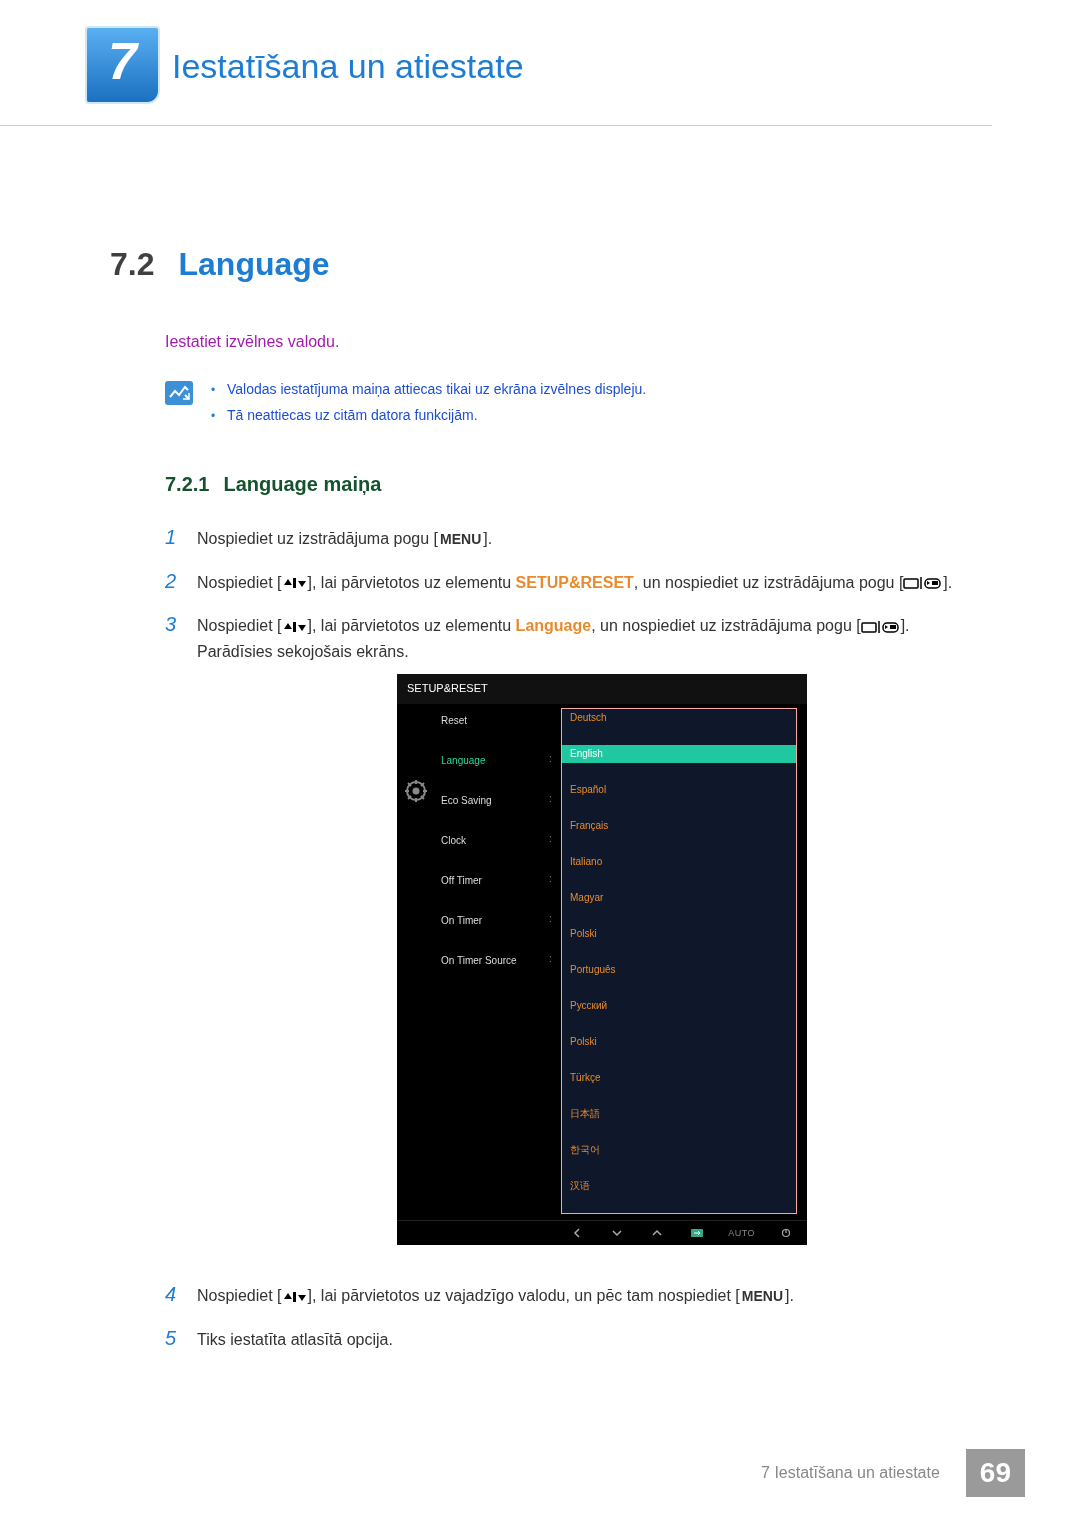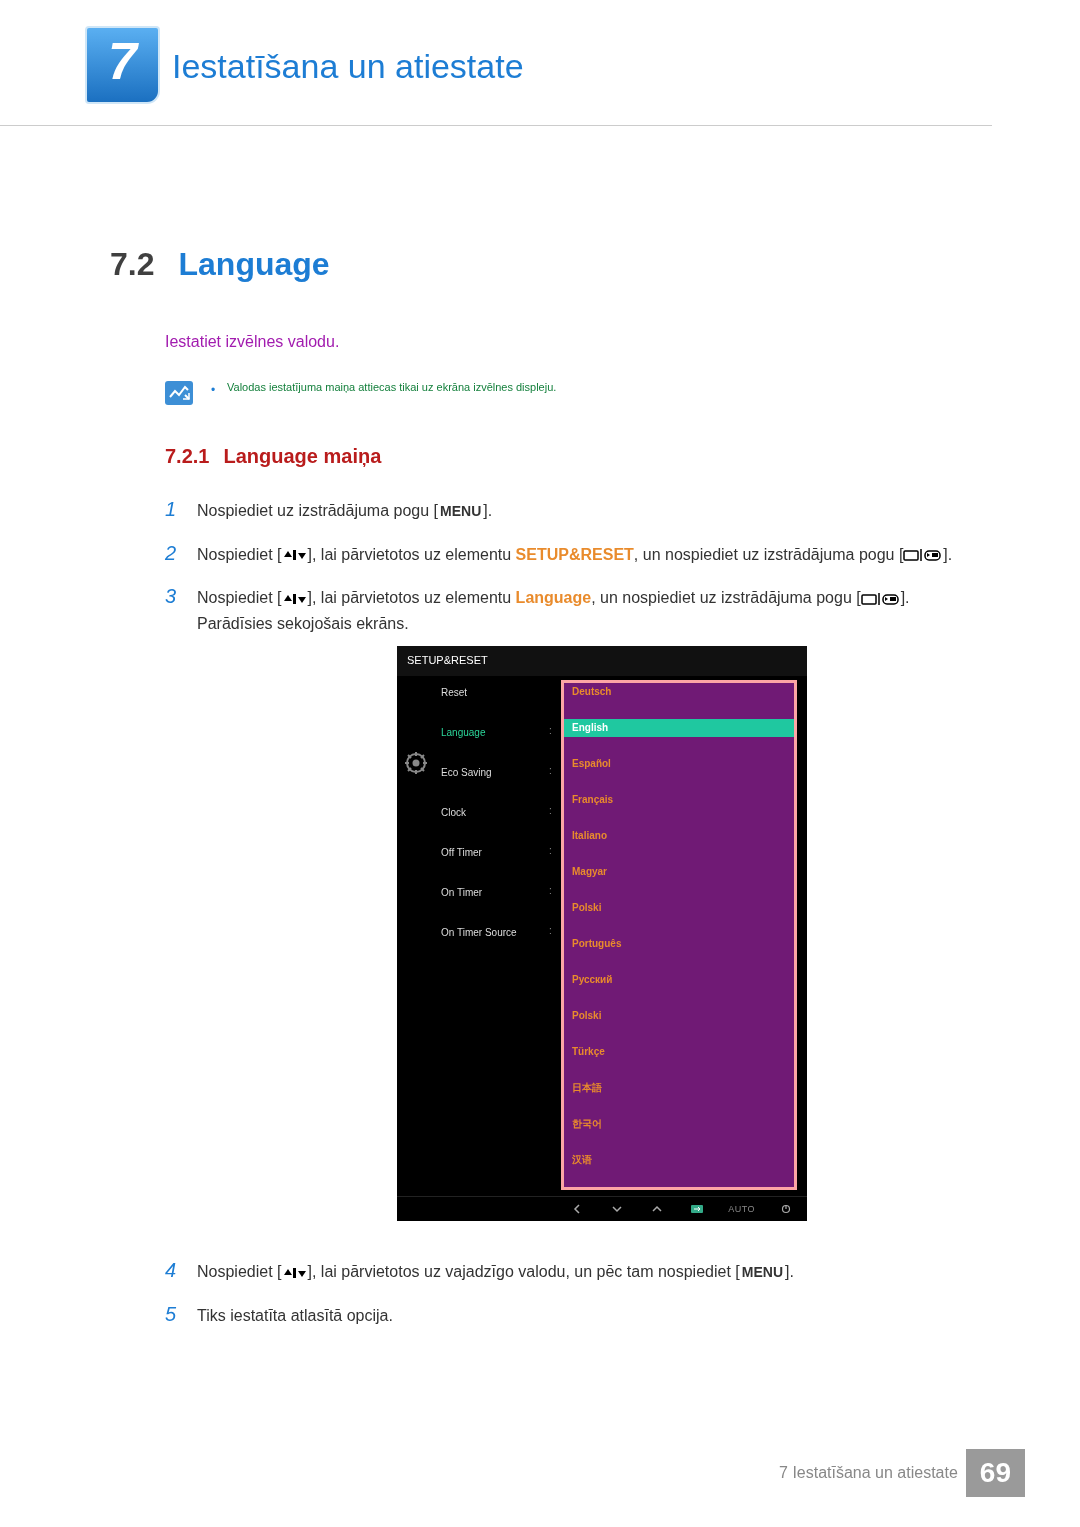--- a/index.html
+++ b/index.html
@@ -72,43 +72,43 @@
     gap: 18px;
     margin: 0 0 40px 55px;
   }
   .note-icon {
     width: 28px;
     height: 24px;
     flex-shrink: 0;
   }
   .note-list {
     list-style: none;
-    font-size: 11px;
-    color: #15803d;
+    font-size: 14px;
+    color: #1d4ed8;
   }
   .note-list li {
     margin-bottom: 10px;
     position: relative;
     padding-left: 16px;
   }
   .note-list li::before {
     content: "•";
     position: absolute;
     left: 0;
     color: #1d7dd4;
     font-size: 12px;
     top: 2px;
   }
 
   .subsection {
     display: flex;
     gap: 14px;
     margin: 0 0 30px 55px;
     font-size: 20px;
-    color: #b91c1c;
+    color: #14532d;
     font-weight: bold;
   }
 
   .steps {
     list-style: none;
     margin-left: 55px;
   }
   .steps li {
     display: flex;
     gap: 16px;
@@ -179,23 +179,22 @@
     padding: 3px 0;
     color: #ddd;
   }
   .osd-menu li.sel { color: #2bd69a; }
   .osd-right {
     flex: 1;
     padding-right: 10px;
   }
   .osd-langs {
     list-style: none;
-    background: #701a75;
-    border: 3px solid #fca5a5;
-    font-weight: bold;
+    background: #0f172a;
+    border: 1px solid #fca5a5;
   }
   .osd-langs li {
     font-size: 10px;
     padding: 1px 8px;
     color: #e98b2c;
   }
   .osd-langs li.hl {
     background: #1fc8a0;
     color: #fff;
   }
@@ -220,21 +219,21 @@
   }
   .osd-auto { font-size: 9px; color: #888; letter-spacing: 0.5px; }
 
   
   .footer {
     position: absolute;
     bottom: 30px;
     right: 55px;
     display: flex;
     align-items: center;
-    gap: 8px;
+    gap: 26px;
   }
   .footer-text {
     font-size: 16px;
     color: #888;
   }
   .footer-page {
     background: #9a9a9a;
     color: #fff;
     font-size: 28px;
     font-weight: bold;
@@ -271,20 +270,21 @@
 
   <div class="note-block">
     <svg class="note-icon" viewBox="0 0 28 24">
       <rect x="0" y="0" width="28" height="24" rx="3" fill="#3d8fd6"></rect>
       <path d="M5 16 L10 10 L14 14 L20 6 L23 9" stroke="#fff" stroke-width="2" fill="none"></path>
       <path d="M18 18 L24 18 L24 12" stroke="#fff" stroke-width="1.5" fill="none"></path>
       <path d="M20 14 L24 18" stroke="#fff" stroke-width="2"></path>
     </svg>
     <ul class="note-list">
       <li>Valodas iestatījuma maiņa attiecas tikai uz ekrāna izvēlnes displeju.</li>
+      <li>Tā neattiecas uz citām datora funkcijām.</li>
     </ul>
   </div>
 
   <div class="subsection">
     <span>7.2.1</span>
     <span>Language maiņa</span>
   </div>
 
   <ol class="steps">
 

